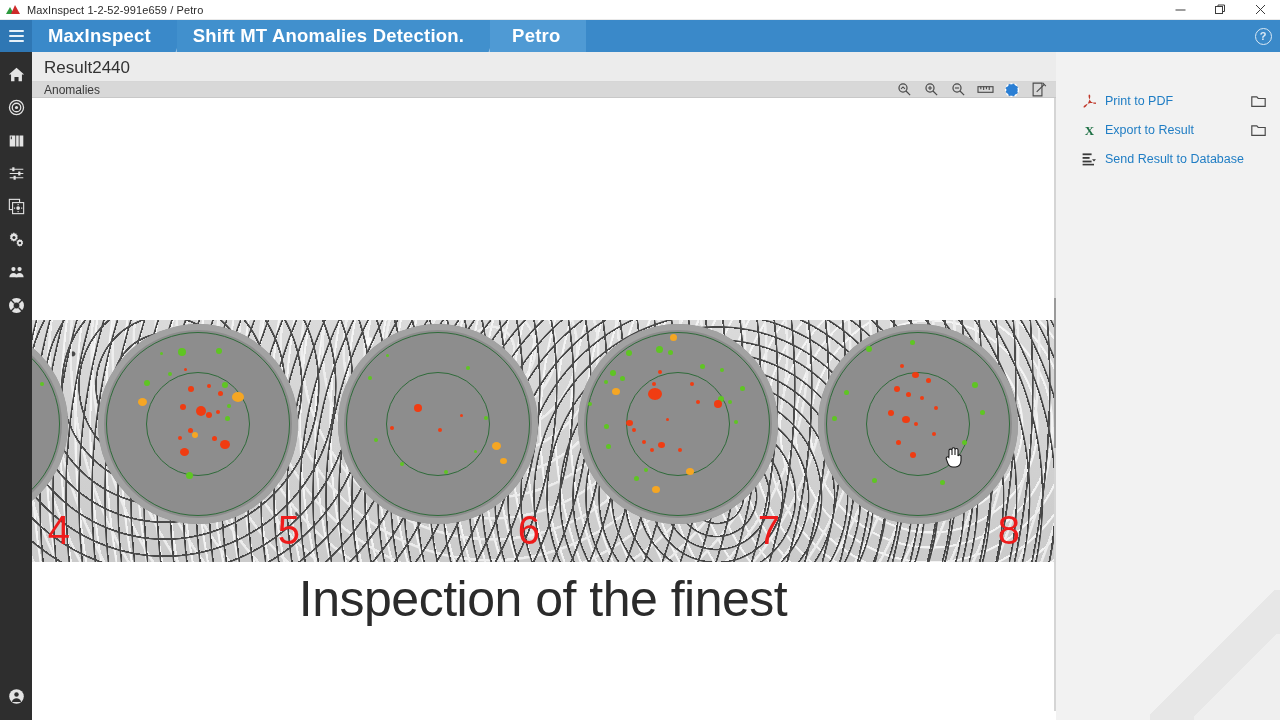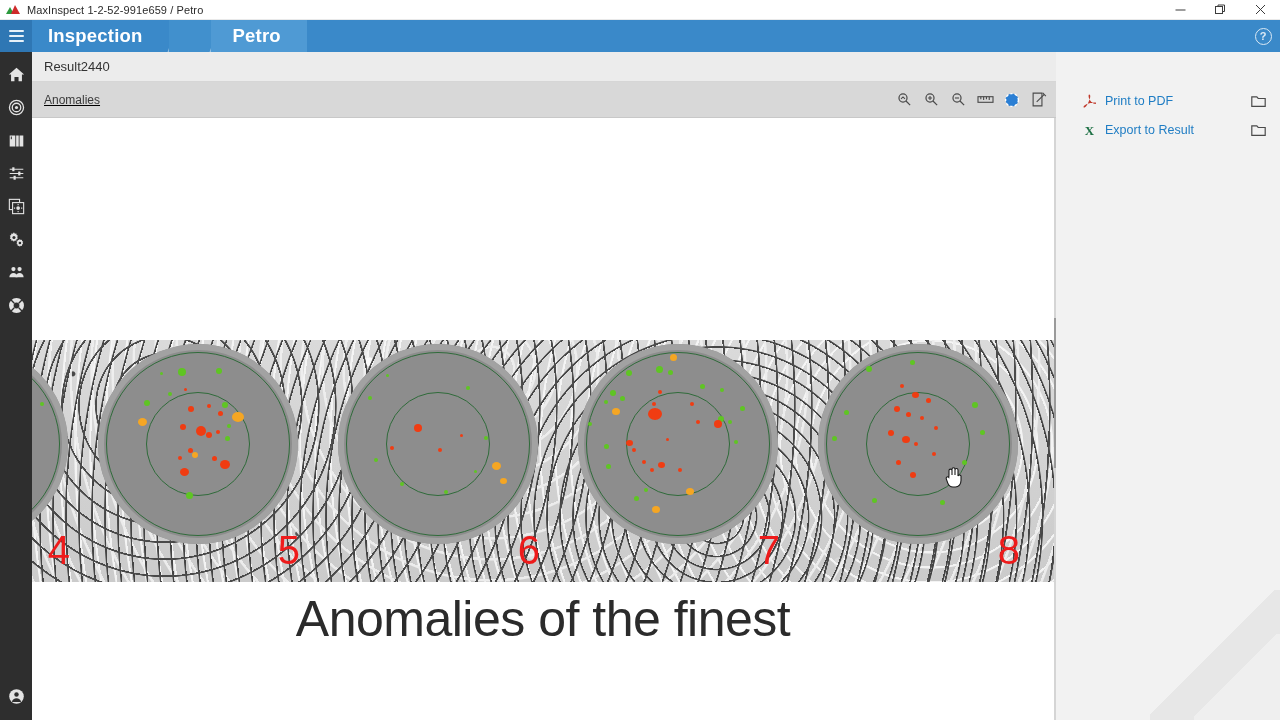--- a/index.html
+++ b/index.html
@@ -101,30 +101,30 @@
     position: absolute; top: 52px; left: 32px; width: 1024px; height: 668px;
     background: #ffffff;
   }
   .doctabs {
     height: 30px; background: #ececec;
     border-bottom: 1px solid #d6d6d6;
     display: flex; align-items: center;
   }
   .doctab {
     height: 17px; padding: 0 12px;
-    display: flex; align-items: center;
-    font-size: 13px; color: #3f3f3f;
+    display: flex; 
+    font-size: 17px; color: #3f3f3f;
     background: #ececec;
   }
   .doctab.active { background: #ececec; color: #333; }
 
   .docsub {
-    height: 36px; background: #d8d8d8;
+    height: 16px; background: #d8d8d8;
     border-bottom: 1px solid #c8c8c8;
-    display: flex; align-items: center; padding-left: 12px; text-decoration: underline;
+    display: flex; align-items: center; padding-left: 12px;
   }
   .docsub-label { font-size: 12px; color: #3a3a3a; }
   .docsub-tools { margin-left: auto; display: flex; align-items: center; padding-right: 8px; gap: 9px; }
   .tool { width: 18px; height: 18px; display: flex; align-items: center; justify-content: center; color: #4a4a4a; }
   .tool svg { display: block; }
   .tool.active { color: #2b7fd4; }
 
   .canvas {
     position: relative;
     width: 1024px; height: 613px;
@@ -289,24 +289,25 @@
     </div>
   </div>
 
   <div class="appheader">
     <div class="hamburger">
       <i></i>
         <i></i>
         <i></i>
     </div>
     <div class="crumb c1">
-      <span>Inspection</span>
+      <span>MaxInspect</span>
       <span class="slash"></span>
     </div>
     <div class="crumb c2">
+      <span>Shift MT Anomalies Detection.</span>
       <span class="slash"></span>
     </div>
     <div class="crumb c3">
       <span>Petro</span>
     </div>
     <div class="help-btn">
       <span class="help-circle">?</span>
     </div>
   </div>
 
@@ -585,21 +586,21 @@
         </div>
       </div>
 
       <div class="cursor">
         <svg width="18" height="22" viewBox="0 0 18 22">
           <path d="M4 9 V4.6 a1.5 1.5 0 0 1 3 0 V9 V3.2 a1.5 1.5 0 0 1 3 0 V9 V4 a1.5 1.5 0 0 1 3 0 V10 a1.6 1.6 0 0 1 3 0 v4.6 c0 3.4-2.2 6.4-5.6 6.4 H8 C5 21 3.4 19 2.6 16.6 L1.2 12.6 a1.5 1.5 0 0 1 2.6-1.3 Z" fill="#ffffff" stroke="#1a1a1a" stroke-width="1.1"></path>
         </svg>
       </div>
 
       <div class="caption">
-        <div>Anomalies of the finest</div>
+        <div>Inspection of the finest</div>
       </div>
 
       <div class="vscroll">
         <div class="thumb"></div>
       </div>
     </div>
   </div>
 
   <div class="rpanel">
 
@@ -627,19 +628,31 @@
           </svg>
         </span>
         <span>Export to Result</span>
         <span class="folder">
           <svg width="15" height="13" viewBox="0 0 15 13" fill="none" stroke="#4a4a4a" stroke-width="1.2">
             <path d="M0.8 11.8 V2.4 h5 l1.4 1.6 h7 v7.8 Z"></path>
           </svg>
         </span>
       </div>
 
+      <div class="action">
+        <span class="aicon">
+          <svg width="15" height="14" viewBox="0 0 15 14" fill="#3a3a3a">
+            <rect x="0.6" y="1.4" width="9" height="1.8"></rect>
+            <rect x="0.6" y="5" width="7" height="1.8"></rect>
+            <rect x="0.6" y="8.6" width="9" height="1.8"></rect>
+            <rect x="0.6" y="11.8" width="11.4" height="1.6"></rect>
+            <path d="M12 1.6 v6.4 M12 9.6 L10 7.2 h4 Z"></path>
+          </svg>
+        </span>
+        <span>Send Result to Database</span>
+      </div>
     </div>
 
     <div class="corner"></div>
     <div class="corner2"></div>
   </div>
 
 </div>
 
 </body></html>

